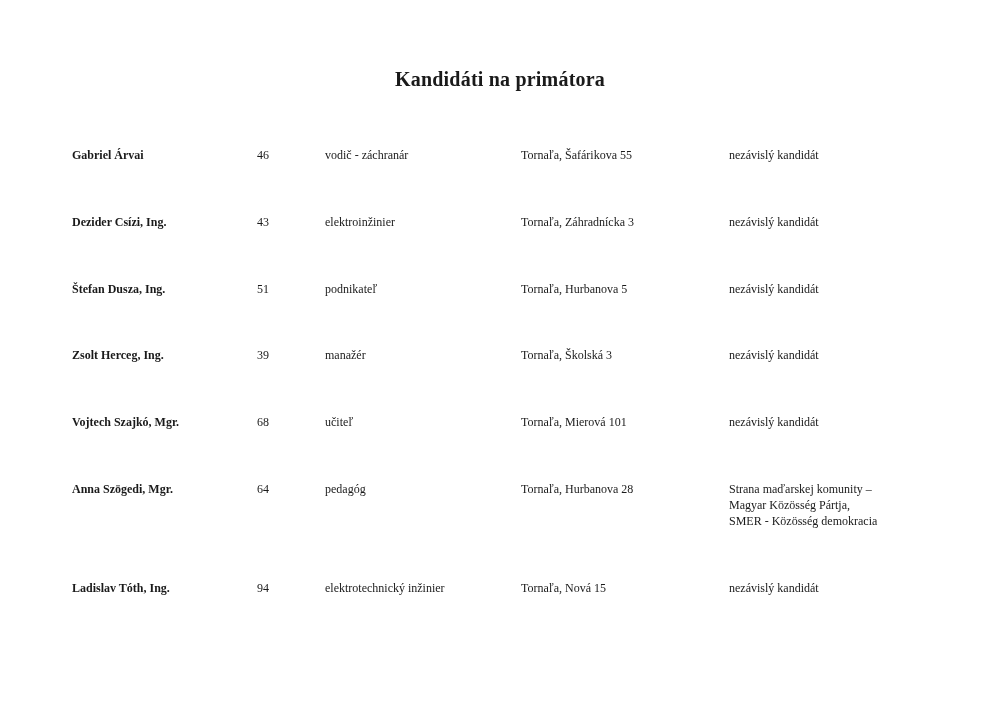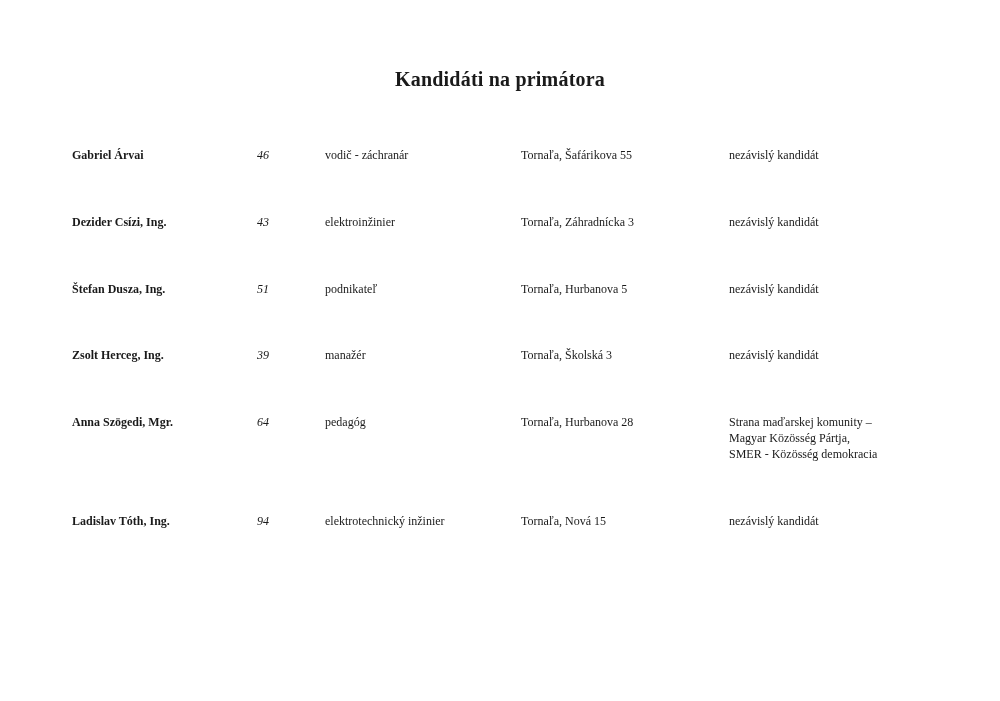--- a/index.html
+++ b/index.html
@@ -46,21 +46,20 @@
   }
   .candidates-table tr:last-child td {
     padding-bottom: 0;
   }
   .col-name {
     width: 185px;
     font-weight: bold;
   }
   .col-age {
     width: 68px;
-    font-style: italic;
   }
   .col-occupation {
     width: 196px;
     margin-top: 24px;
   }
   .col-address {
     width: 208px;
   }
   .col-party {
     width: 203px;
@@ -112,20 +111,29 @@
       <tr>
         <td class="col-name">Zsolt Herceg, Ing.</td>
         <td class="col-age">39</td>
         <td class="col-occupation">manažér</td>
         <td class="col-address">Tornaľa, Školská 3</td>
         <td class="col-party">
           <span class="party-line">nezávislý kandidát</span>
         </td>
       </tr>
 
+      <tr>
+        <td class="col-name">Vojtech Szajkó, Mgr.</td>
+        <td class="col-age">68</td>
+        <td class="col-occupation">učiteľ</td>
+        <td class="col-address">Tornaľa, Mierová 101</td>
+        <td class="col-party">
+          <span class="party-line">nezávislý kandidát</span>
+        </td>
+      </tr>
 
       <tr>
         <td class="col-name">Anna Szögedi, Mgr.</td>
         <td class="col-age">64</td>
         <td class="col-occupation">pedagóg</td>
         <td class="col-address">Tornaľa, Hurbanova 28</td>
         <td class="col-party">
           <span class="party-line">Strana maďarskej komunity –</span>
           <span class="party-line">Magyar Közösség Pártja,</span>
           <span class="party-line">SMER - Közösség demokracia</span>

